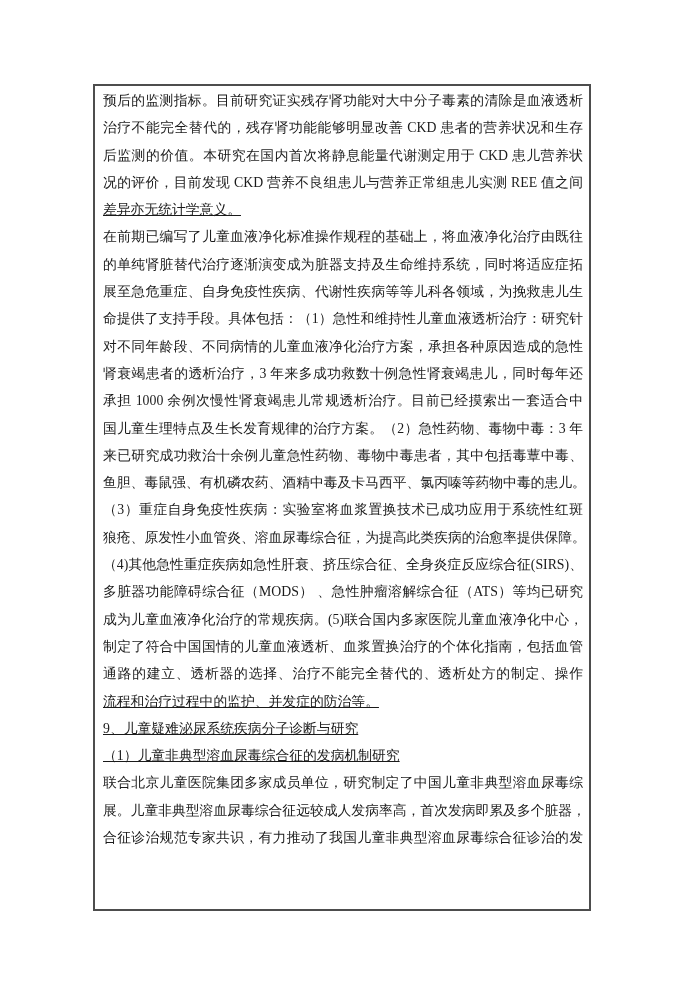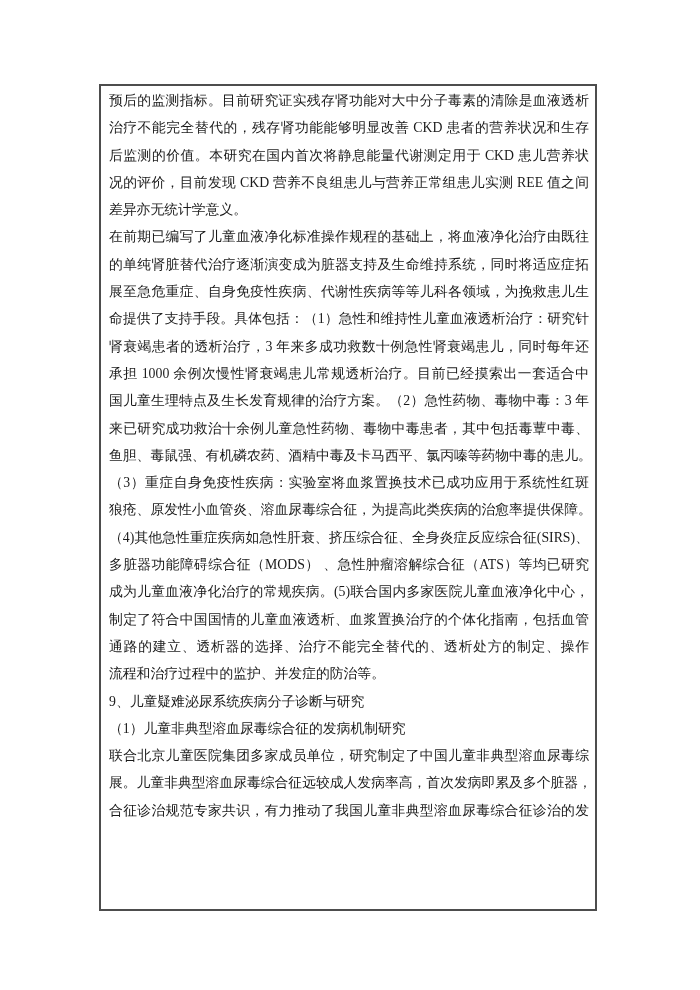--- a/index.html
+++ b/index.html
@@ -10,21 +10,21 @@
   .page {
     position: relative;
     width: 700px;
     height: 990px;
     background: #ffffff;
     font-family: "Liberation Serif", "DejaVu Serif", serif;
     overflow: hidden;
   }
   .cell {
     position: absolute;
-    left: 99px;
+    left: 93px;
     top: 84px;
     width: 498px;
     height: 827px;
     box-sizing: border-box;
     border: 2px solid #4d4d4d;
     padding: 1px 6px 0 8px;
     overflow: hidden;
     background: #ffffff;
   }
   .textblock {
@@ -36,37 +36,39 @@
     height: 27.3px;
     color: #1a1a1a;
     white-space: nowrap;
     text-align: justify;
     text-align-last: justify;
     overflow: visible;
   }
   .line.short {
     text-align: left;
     text-align-last: left;
+    text-decoration: underline;
   }
 </style>
 </head>
 <body>
 
 <div class="page" style="background: rgb(255, 255, 255);">
   <div class="cell" style="border-color: rgb(77, 77, 77);">
     <div class="textblock" style="color: rgb(26, 26, 26);">
         <div class="line">预后的监测指标。目前研究证实残存肾功能对大中分子毒素的清除是血液透析</div>
         <div class="line">治疗不能完全替代的，残存肾功能能够明显改善 CKD 患者的营养状况和生存</div>
         <div class="line">后监测的价值。本研究在国内首次将静息能量代谢测定用于 CKD 患儿营养状</div>
         <div class="line">况的评价，目前发现 CKD 营养不良组患儿与营养正常组患儿实测 REE 值之间</div>
         <div class="line short">差异亦无统计学意义。</div>
         <div class="line">在前期已编写了儿童血液净化标准操作规程的基础上，将血液净化治疗由既往</div>
         <div class="line">的单纯肾脏替代治疗逐渐演变成为脏器支持及生命维持系统，同时将适应症拓</div>
         <div class="line">展至急危重症、自身免疫性疾病、代谢性疾病等等儿科各领域，为挽救患儿生</div>
         <div class="line">命提供了支持手段。具体包括：（1）急性和维持性儿童血液透析治疗：研究针</div>
+        <div class="line">对不同年龄段、不同病情的儿童血液净化治疗方案，承担各种原因造成的急性</div>
         <div class="line">肾衰竭患者的透析治疗，3 年来多成功救数十例急性肾衰竭患儿，同时每年还</div>
         <div class="line">承担 1000 余例次慢性肾衰竭患儿常规透析治疗。目前已经摸索出一套适合中</div>
         <div class="line">国儿童生理特点及生长发育规律的治疗方案。（2）急性药物、毒物中毒：3 年</div>
         <div class="line">来已研究成功救治十余例儿童急性药物、毒物中毒患者，其中包括毒蕈中毒、</div>
         <div class="line">鱼胆、毒鼠强、有机磷农药、酒精中毒及卡马西平、氯丙嗪等药物中毒的患儿。</div>
         <div class="line">（3）重症自身免疫性疾病：实验室将血浆置换技术已成功应用于系统性红斑</div>
         <div class="line">狼疮、原发性小血管炎、溶血尿毒综合征，为提高此类疾病的治愈率提供保障。</div>
         <div class="line">（4)其他急性重症疾病如急性肝衰、挤压综合征、全身炎症反应综合征(SIRS)、</div>
         <div class="line">多脏器功能障碍综合征（MODS） 、急性肿瘤溶解综合征（ATS）等均已研究</div>
         <div class="line">成为儿童血液净化治疗的常规疾病。(5)联合国内多家医院儿童血液净化中心，</div>

